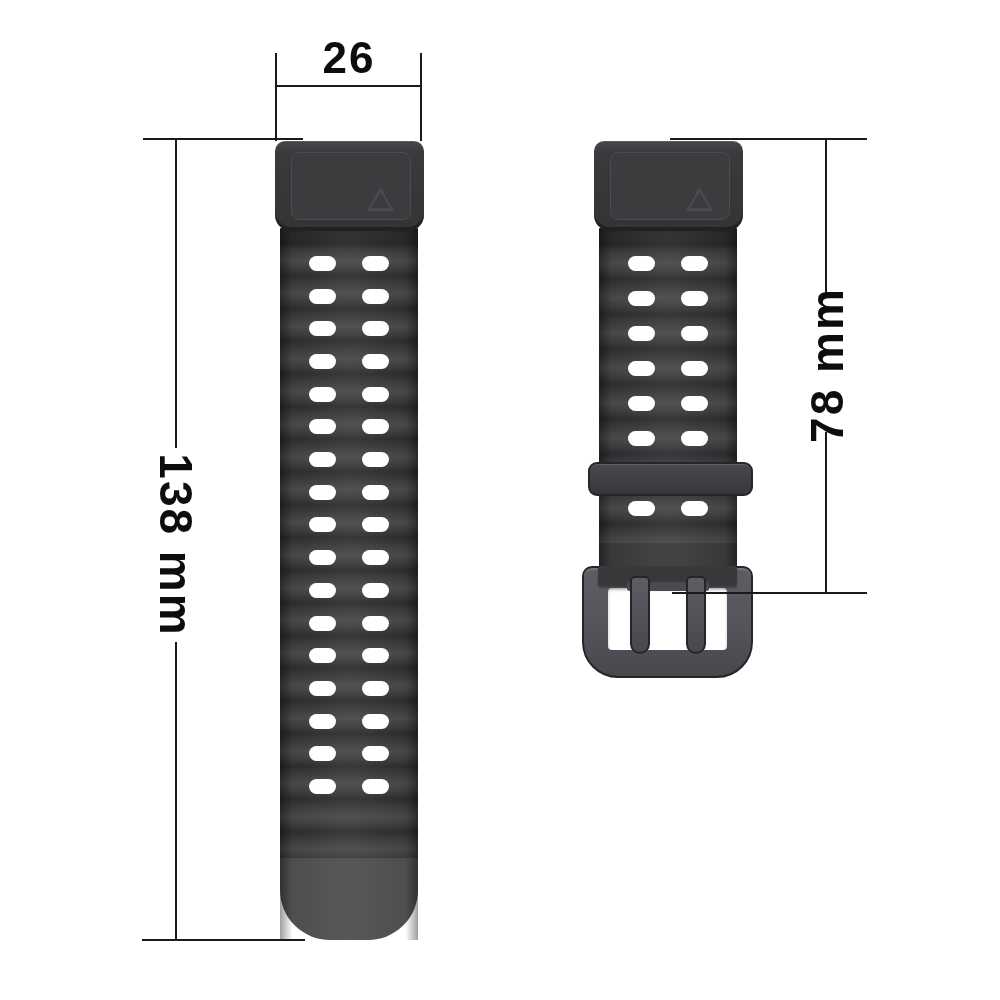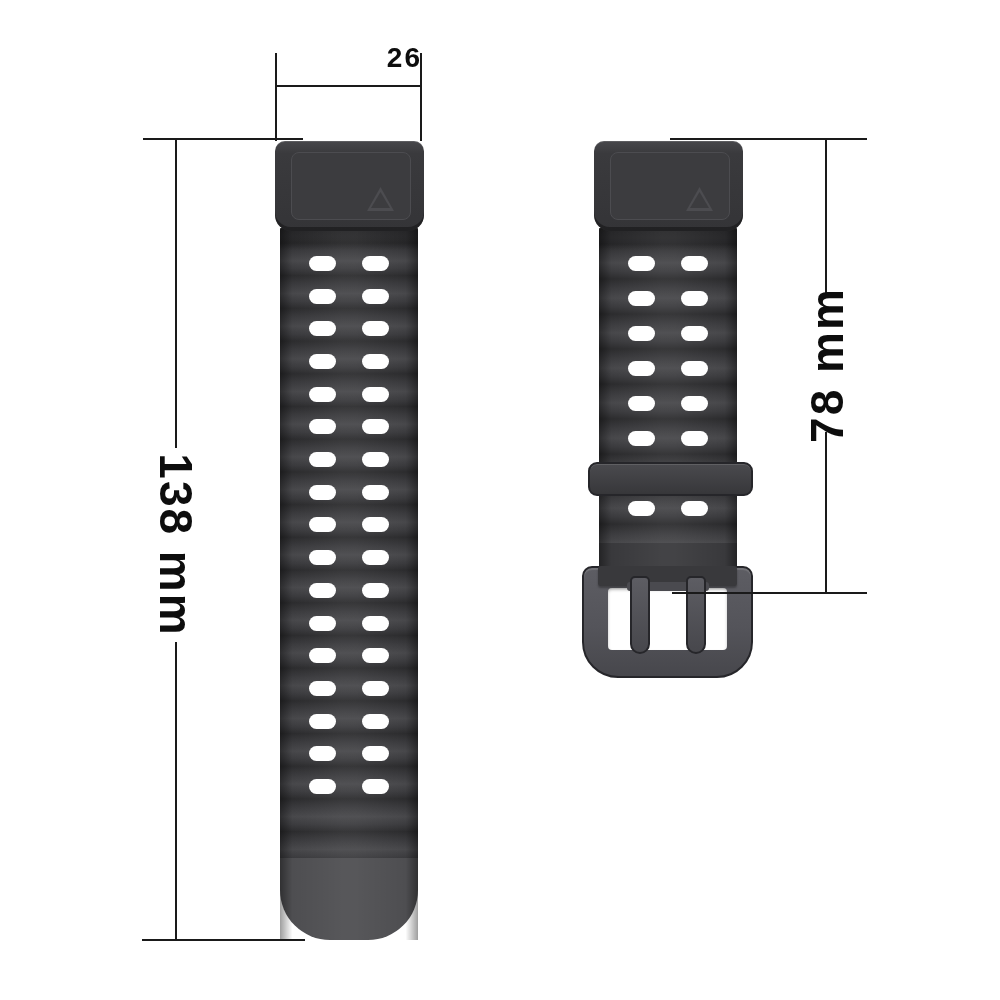--- a/index.html
+++ b/index.html
@@ -10,21 +10,21 @@
   }
   #canvas{position:relative;width:1000px;height:1000px;background:var(--page-bg,#fff);overflow:hidden;}
 
   
   .dline{position:absolute;background:var(--line,#1a1a1a);z-index:20;}
   .dim-label{
     position:absolute;color:var(--ink,#0d0d0d);
     font-weight:bold;white-space:nowrap;z-index:21;
     letter-spacing:2px;
   }
-  .dim-label.h{font-size:28px;text-align:right;}
+  .dim-label.h{font-size:44px;text-align:center;}
   .dim-label.v{font-size:46px;transform:translate(-50%,-50%) rotate(90deg);}
   .dim-label.vccw{font-size:46px;transform:translate(-50%,-50%) rotate(-90deg);}
 
   
   .connector{
     position:absolute;width:149px;height:90px;z-index:3;
     background:linear-gradient(180deg,#47474b 0%,var(--connector,#3a3a3d) 14%,#343437 100%);
     border-radius:10px 10px 16px 16px;
     box-shadow:inset 0 -4px 0 rgba(0,0,0,.35), inset 0 1px 0 rgba(255,255,255,.12);
   }

